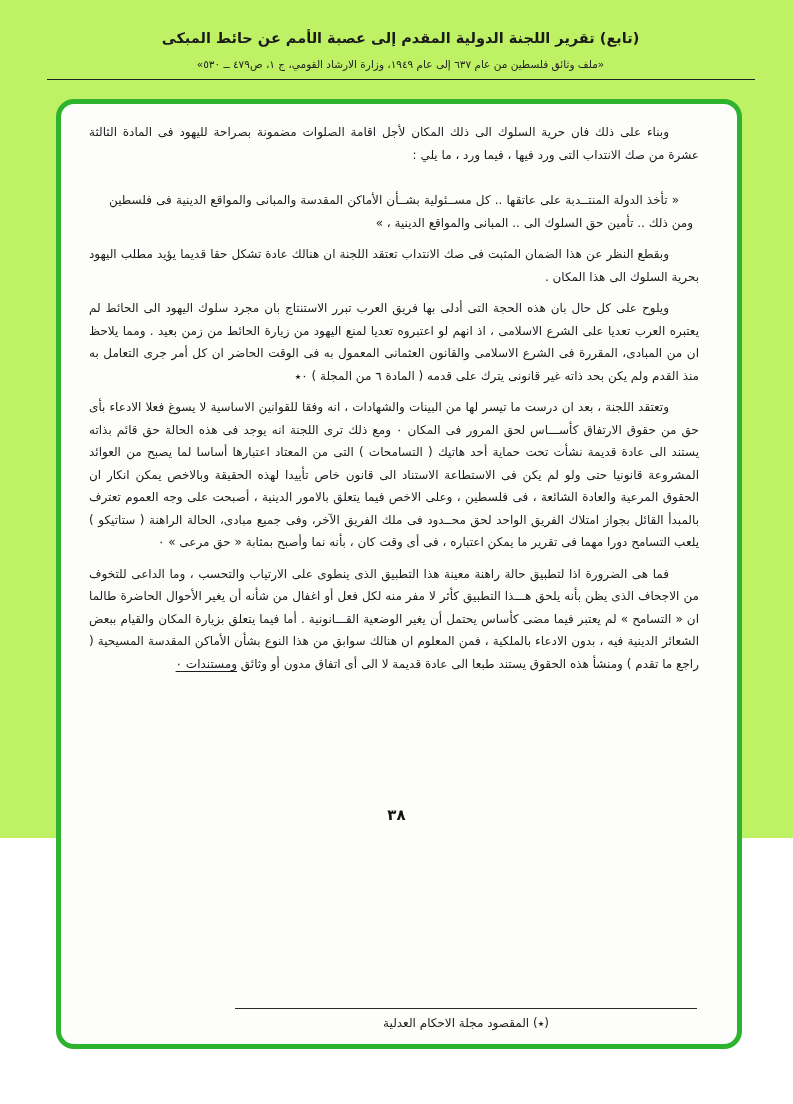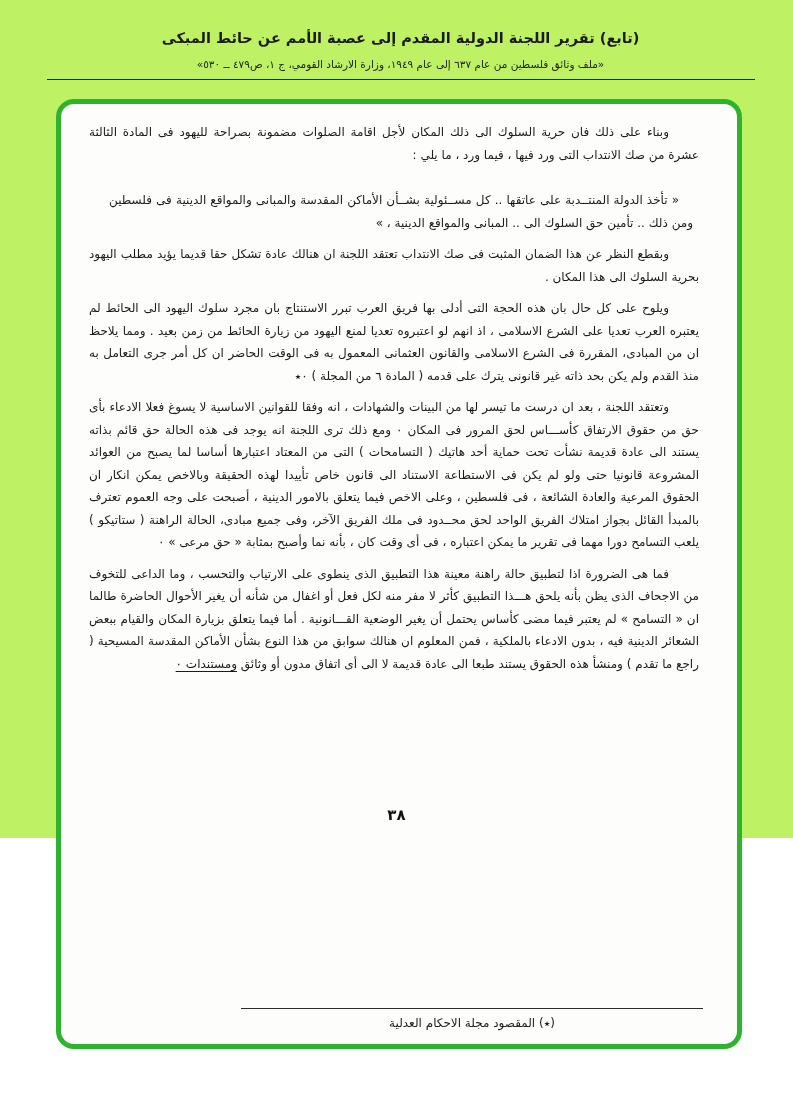--- a/index.html
+++ b/index.html
@@ -64,21 +64,21 @@
     text-indent: 14px;
     margin-top: 23px;
   }
   .underlined {
     text-decoration: underline;
     text-underline-offset: 3px;
   }
   
   .footnote-area {
     position: absolute;
-    bottom: 14px; right: 34px;
+    bottom: 14px; right: 40px;
     width: 462px;
     direction: rtl;
     border-top: 1.3px solid #2a2a2a;
     padding-top: 7px;
     text-align: center;
   }
   .footnote-text {
     font-size: 12px;
   }
   

